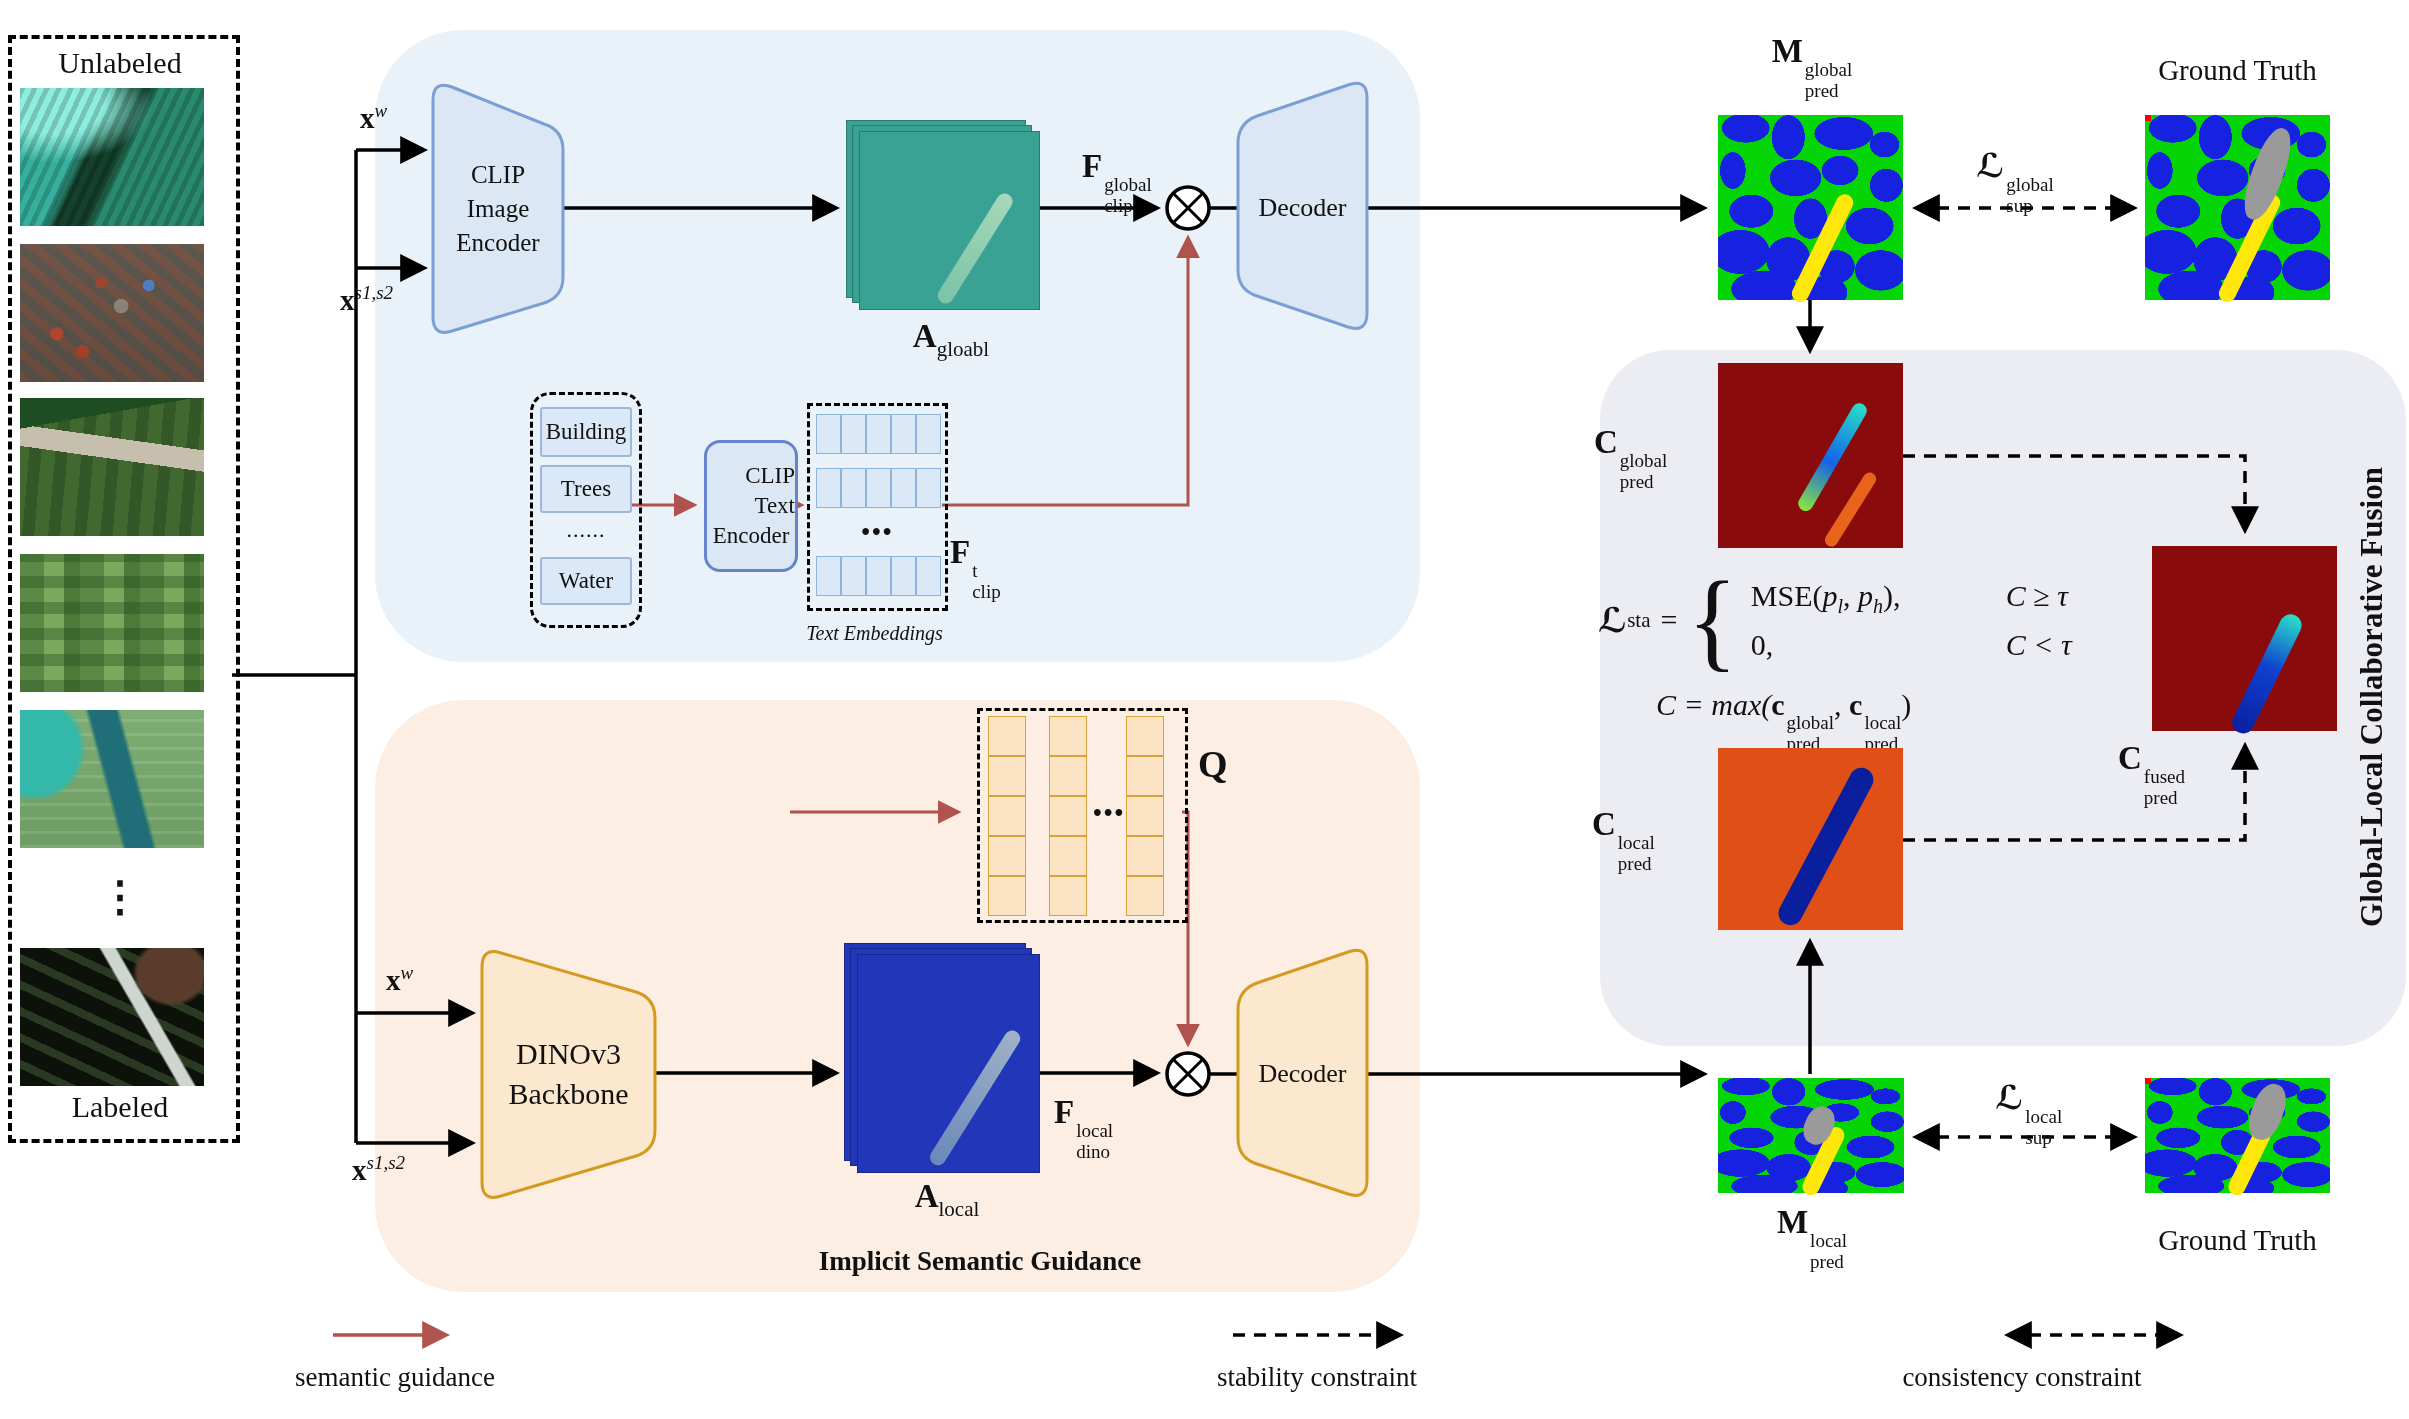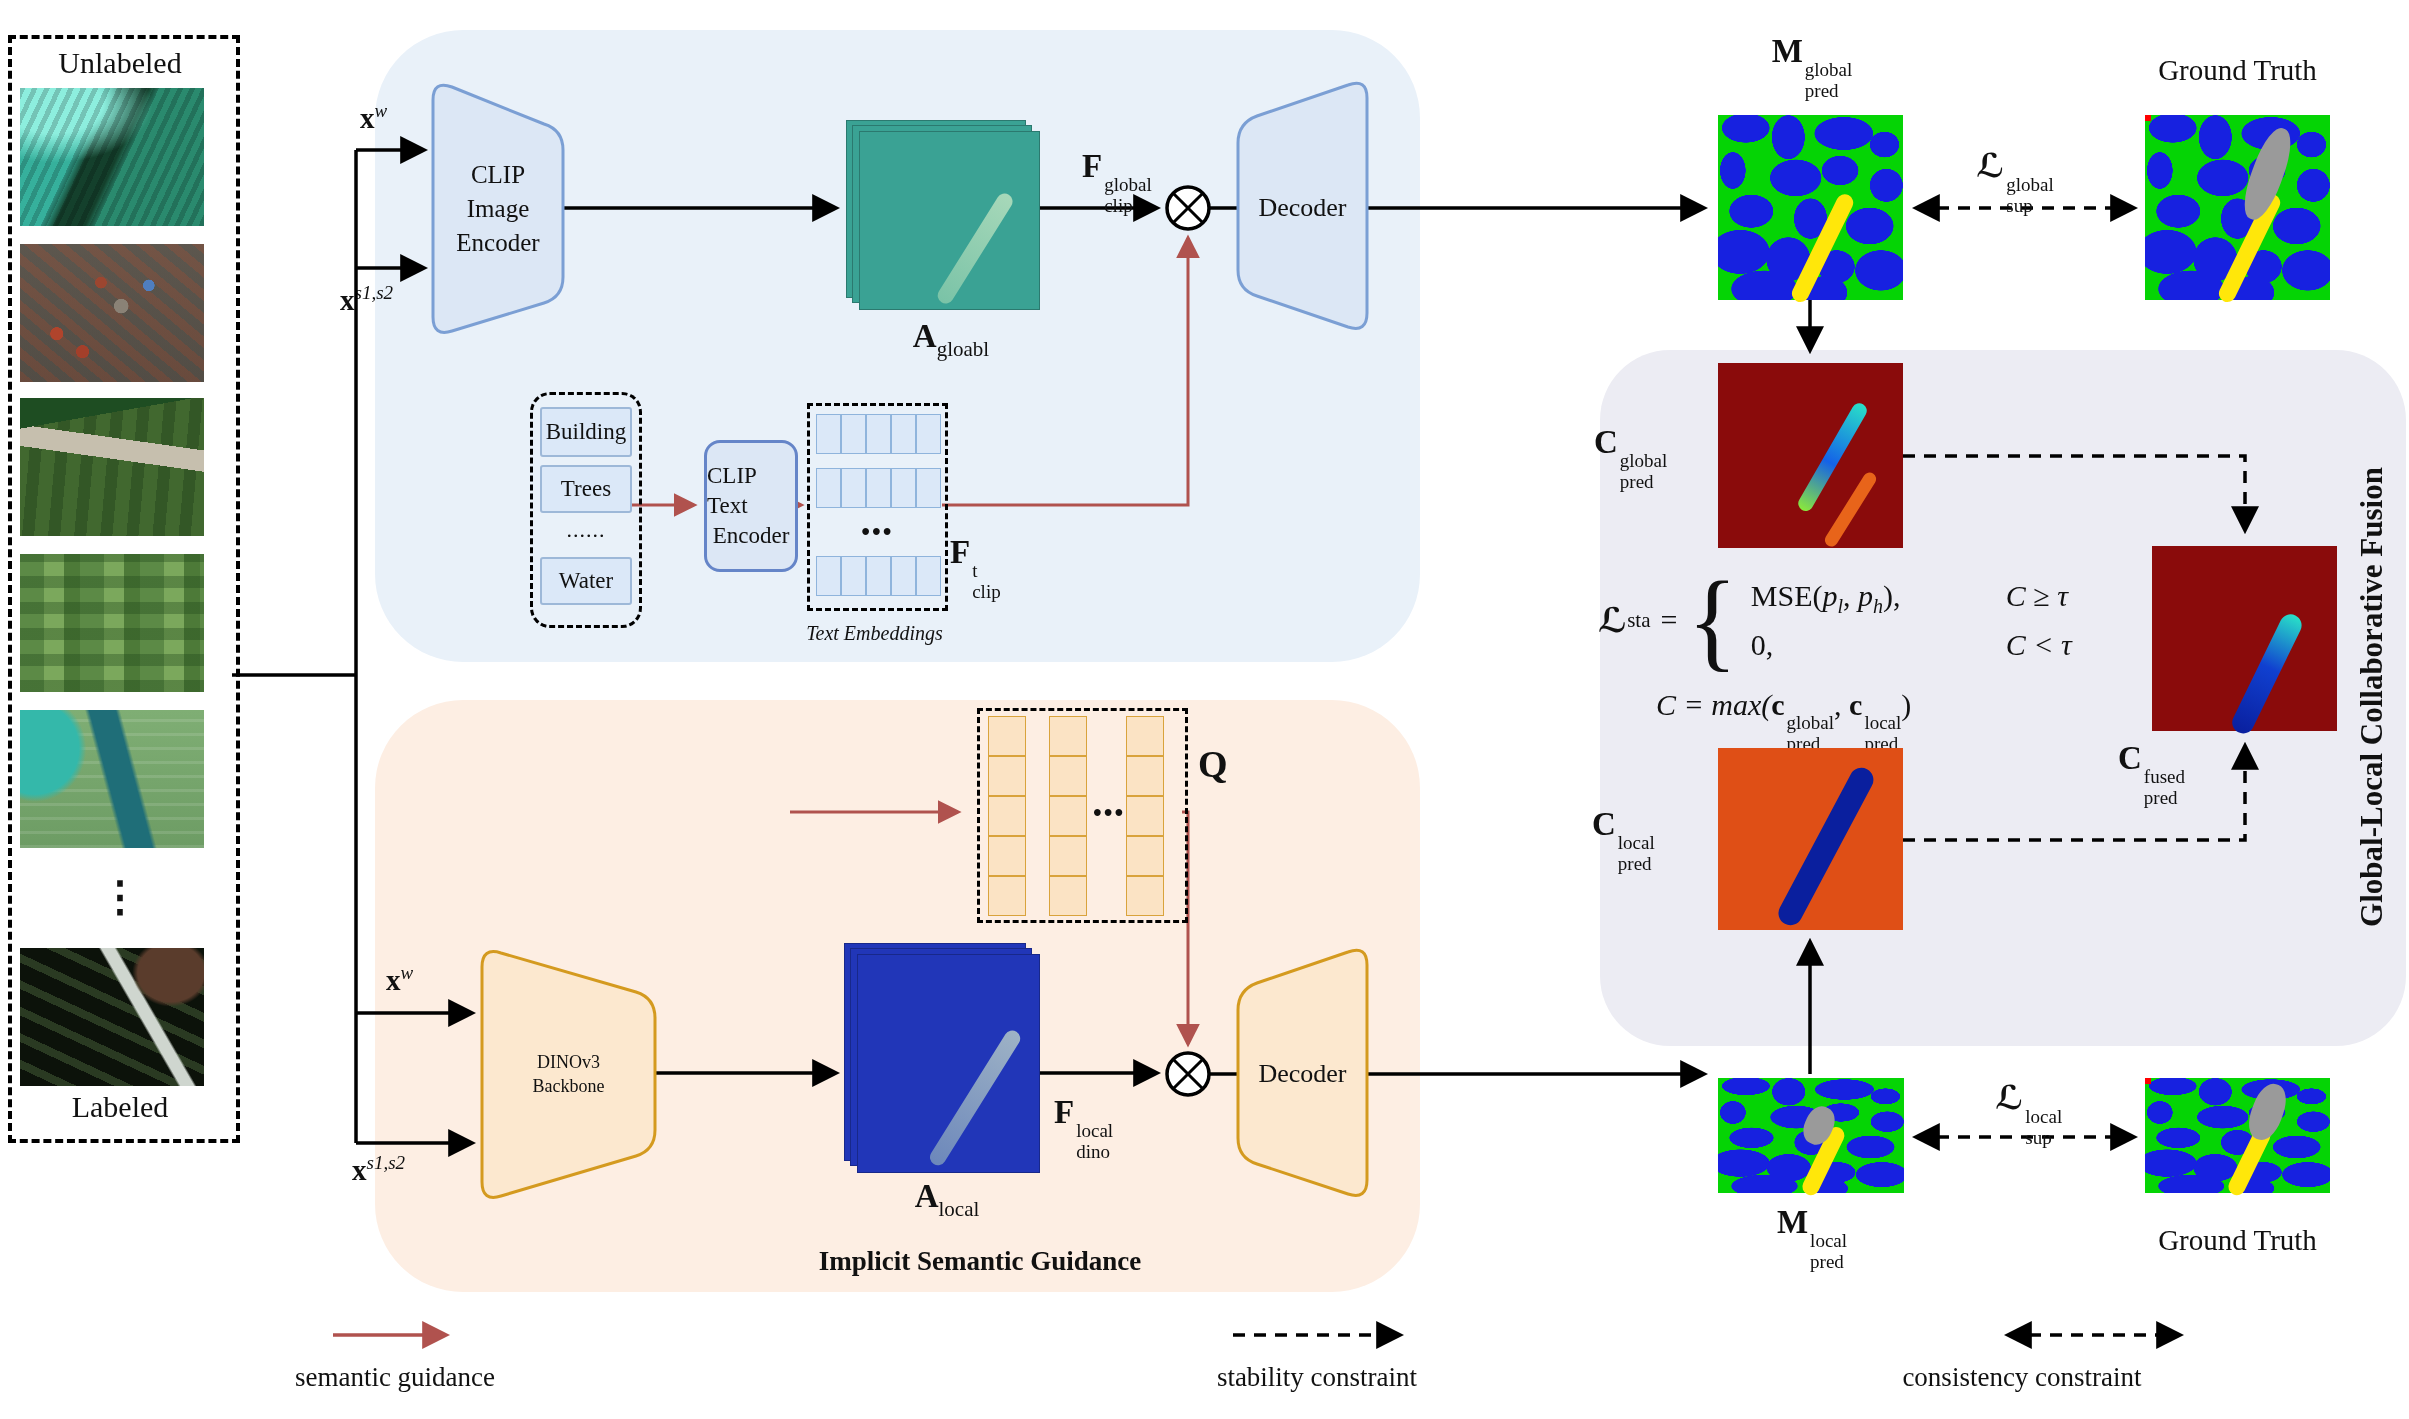--- a/index.html
+++ b/index.html
@@ -57,21 +57,21 @@
   .mlab{position:absolute;white-space:nowrap;}
   .mb{font-weight:bold;font-size:33px;}
   .mb-sm{font-weight:bold;font-size:30px;}
   .stk{display:inline-flex;flex-direction:column;font-size:19px;line-height:1.08;vertical-align:-14px;margin-left:2px;text-align:left;}
   .msb{font-size:21px;vertical-align:-9px;}
   .msp{font-size:19px;vertical-align:11px;font-style:italic;}
   .xin{font-size:29px;font-weight:bold;}
   .scriptL{font-family:"DejaVu Sans","DejaVu Serif",serif;font-style:italic;}
   
   .blocktext{position:absolute;display:flex;flex-direction:column;justify-content:center;align-items:center;font-size:25px;line-height:1.35;}
-  .roundbox{position:absolute;background:#dce7f5;border:3px solid #6585c8;border-radius:16px;display:flex;flex-direction:column;justify-content:center;align-items:center;font-size:23px;line-height:1.3;}
+  .roundbox{position:absolute;background:#dce7f5;border:3px solid #6585c8;border-radius:16px;display:flex;flex-direction:column;justify-content:center;align-items:center;font-size:23px;line-height:1.3;text-align:right;}
   .classlist{position:absolute;border:3px dashed #000;border-radius:20px;background:transparent;}
   .classitem{position:absolute;left:7px;width:88px;background:#dbe8f8;border:2px solid #9db8d8;border-radius:3px;text-align:center;font-size:23px;display:flex;align-items:center;justify-content:center;}
   .dashgrid{position:absolute;border:3px dashed #000;}
   .embrow{position:absolute;left:6px;display:flex;}
   .cellB{width:25px;height:40px;background:#dbe8f8;border:1.5px solid #8fb4dc;box-sizing:border-box;}
   .qcol{position:absolute;display:flex;flex-direction:column;}
   .cellO{width:38px;height:40px;background:#fbe3c4;border:1.5px solid #d9a33c;box-sizing:border-box;}
   .hdots{font-weight:bold;font-size:25px;letter-spacing:2px;}
   
   .map{position:absolute;}
@@ -357,21 +357,21 @@
     <div class="qcol" style="left:146px;top:5px;">
         <span class="cellO"></span>
         <span class="cellO"></span>
         <span class="cellO"></span>
         <span class="cellO"></span>
         <span class="cellO"></span>
       </div>
   </div>
   <div class="mlab" style="left:1198px;top:742px;"><span class="mb" style="font-size:38px;">Q</span></div>
 
-  <div class="blocktext" style="left:482px;top:1036px;width:173px;height:76px;font-size:18px;">
+  <div class="blocktext" style="left:482px;top:1036px;width:173px;height:76px;font-size:30px;">
     <span>DINOv3</span>
     <span>Backbone</span>
   </div>
 
   <div class="stack3" style="left:844px;top:943px;width:194px;height:228px;">
     <div class="lyr att-l" style="left:0;top:0;width:180px;height:216px;"></div>
     <div class="lyr att-l" style="left:6px;top:5px;width:180px;height:216px;"></div>
     <div class="lyr att-l" style="left:13px;top:11px;width:181px;height:217px;"></div>
   </div>
   <div class="mlab ctr" style="left:862px;top:1178px;width:170px;"><span class="mb">A</span><span class="msb">local</span></div>

